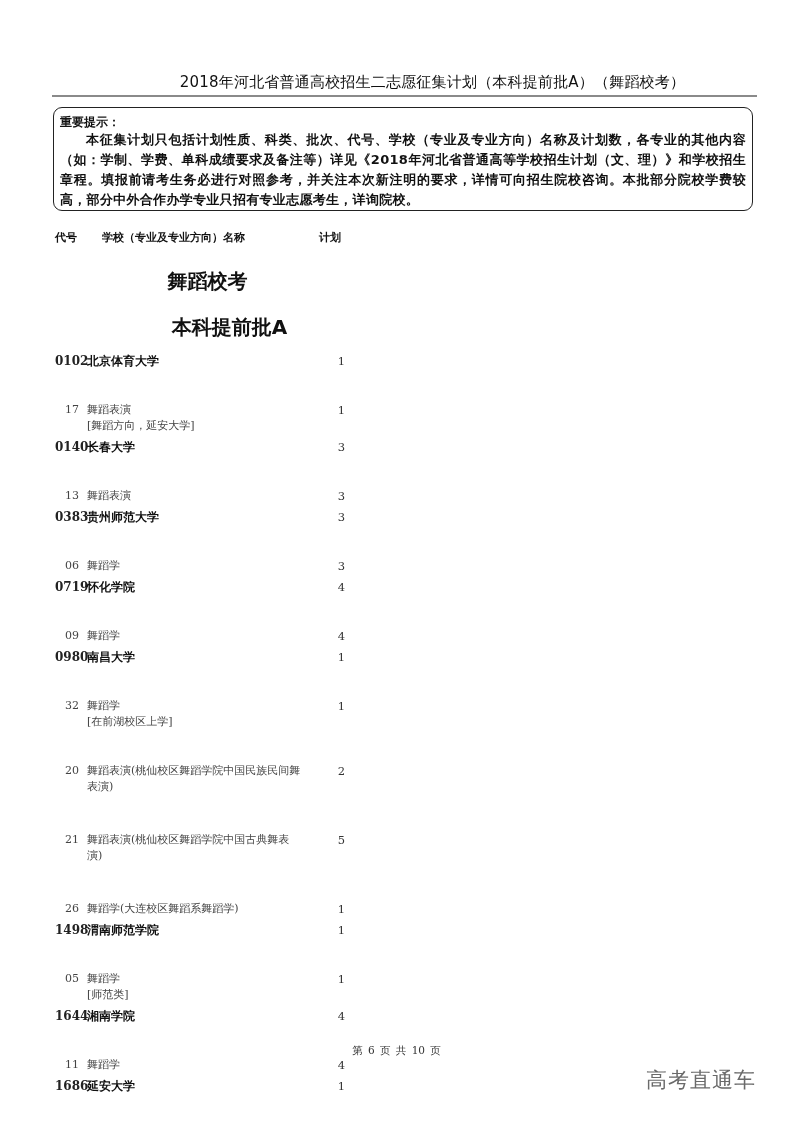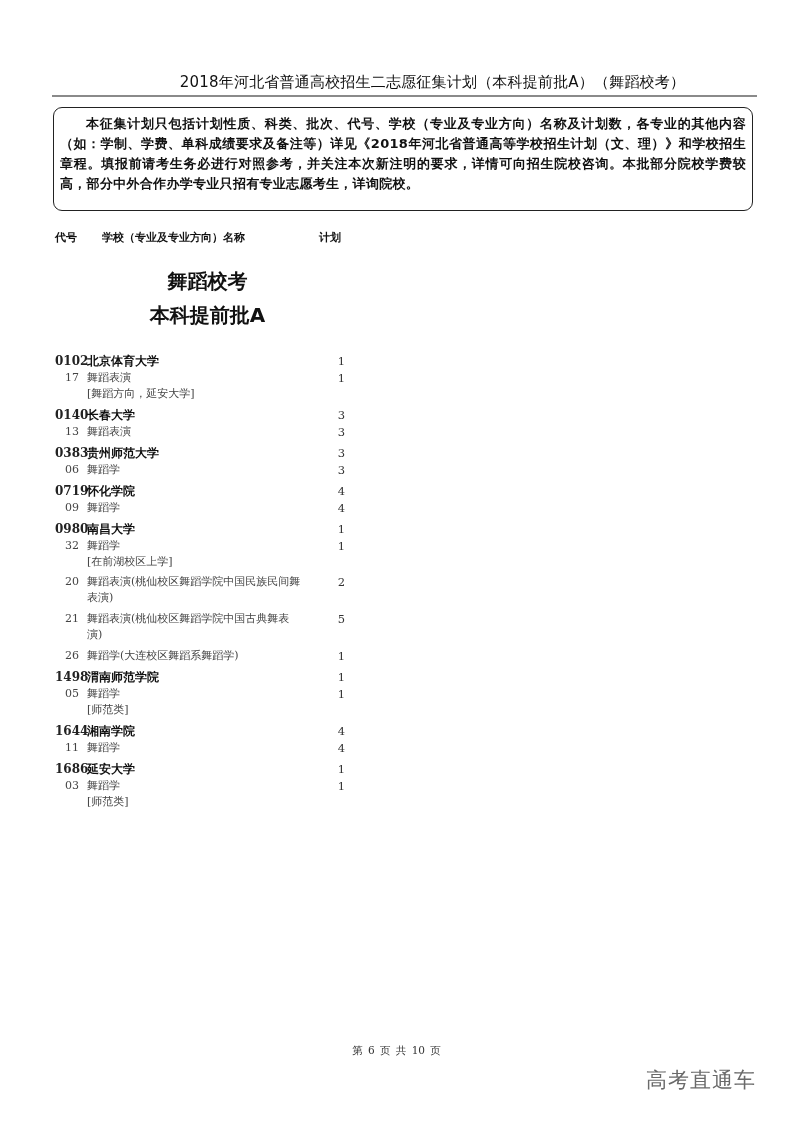--- a/index.html
+++ b/index.html
@@ -33,52 +33,53 @@
   }
   .col-header .h-code { position: absolute; left: 0; }
   .col-header .h-name { position: absolute; left: 47px; }
   .col-header .h-plan { position: absolute; left: 264px; }
   .section-title {
     position: absolute; left: 0; width: 415px; text-align: center;
     font-family: "DejaVu Sans", "Liberation Sans", sans-serif;
     font-weight: bold; font-size: 20px;
   }
   .sec1 { top: 268px; }
-  .sec2 { top: 302px; }
+  .sec2 { top: 314px; padding-left: 22px; }
   .listing { position: absolute; top: 352px; left: 55px; width: 300px; }
   .school { margin-bottom: 3px; }
   .school-row, .major-row { position: relative; display: flex; align-items: flex-start; }
   .school-row { height: 18px; font-size: 12px; line-height: 18px; }
   .school-code { width: 32px; color: #222; font-size: 12px; font-weight: bold; }
   .school-name {
     font-family: "DejaVu Sans", "Liberation Sans", sans-serif;
     font-weight: bold; font-size: 12px;
   }
   .plan-num { position: absolute; right: 10px; top: 0; font-size: 11.5px; color: #333; }
-  .major-row { font-size: 11px; line-height: 16px; color: #444; padding-bottom: 1px; }
+  .major-row { font-size: 11px; line-height: 16px; color: #444; padding-bottom: 1px; margin-top: 32px; }
   .major-code { width: 32px; text-align: right; padding-right: 8px; box-sizing: border-box; }
   .major-body { width: 215px; }
   .major-note { display: block; }
   .footer-page {
     position: absolute; top: 1044px; left: 0; width: 793px; text-align: center;
     font-size: 10.5px; color: #333; word-spacing: 2px;
   }
   .watermark {
     position: absolute; top: 1066px; left: 646px;
     font-family: "DejaVu Sans", "Liberation Sans", sans-serif;
     font-size: 21px; color: #6a6a6a; letter-spacing: 1px;
   }
 </style>
 </head>
 <body>
 
 <div class="page-title">2018年河北省普通高校招生二志愿征集计划（本科提前批A）（舞蹈校考）</div>
 <div class="title-rule"></div>
 
 <div class="notice-box">
+  <div class="notice-heading">重要提示：</div>
   <div class="notice-body">本征集计划只包括计划性质、科类、批次、代号、学校（专业及专业方向）名称及计划数，各专业的其他内容（如：学制、学费、单科成绩要求及备注等）详见《2018年河北省普通高等学校招生计划（文、理）》和学校招生章程。填报前请考生务必进行对照参考，并关注本次新注明的要求，详情可向招生院校咨询。本批部分院校学费较高，部分中外合作办学专业只招有专业志愿考生，详询院校。</div>
 </div>
 
 <div class="col-header">
   <span class="h-code">代号</span>
   <span class="h-name">学校（专业及专业方向）名称</span>
   <span class="h-plan">计划</span>
 </div>
 
 <div class="section-title sec1">舞蹈校考</div>

